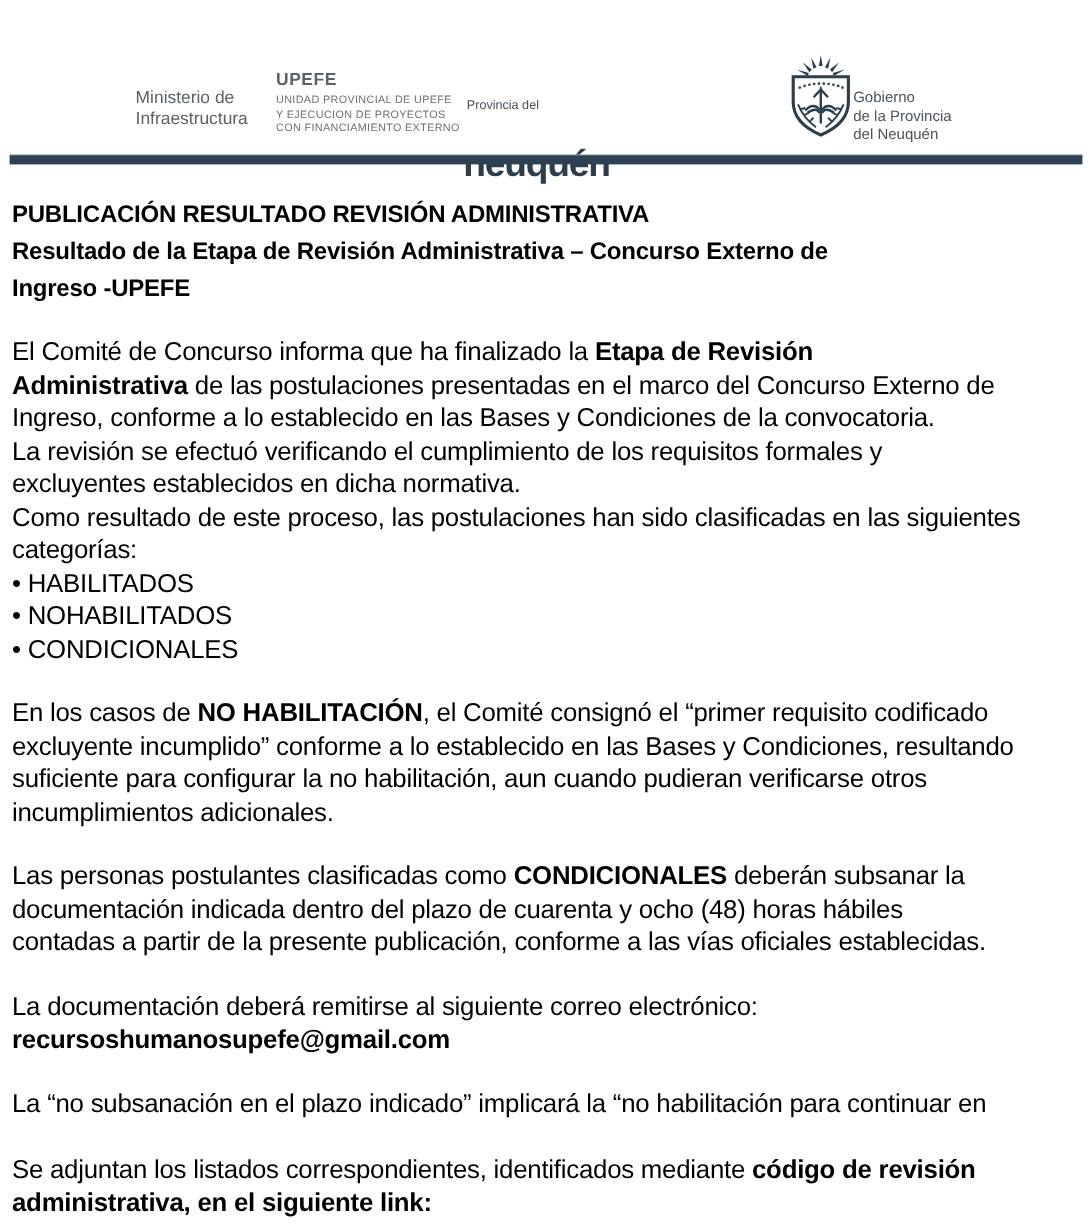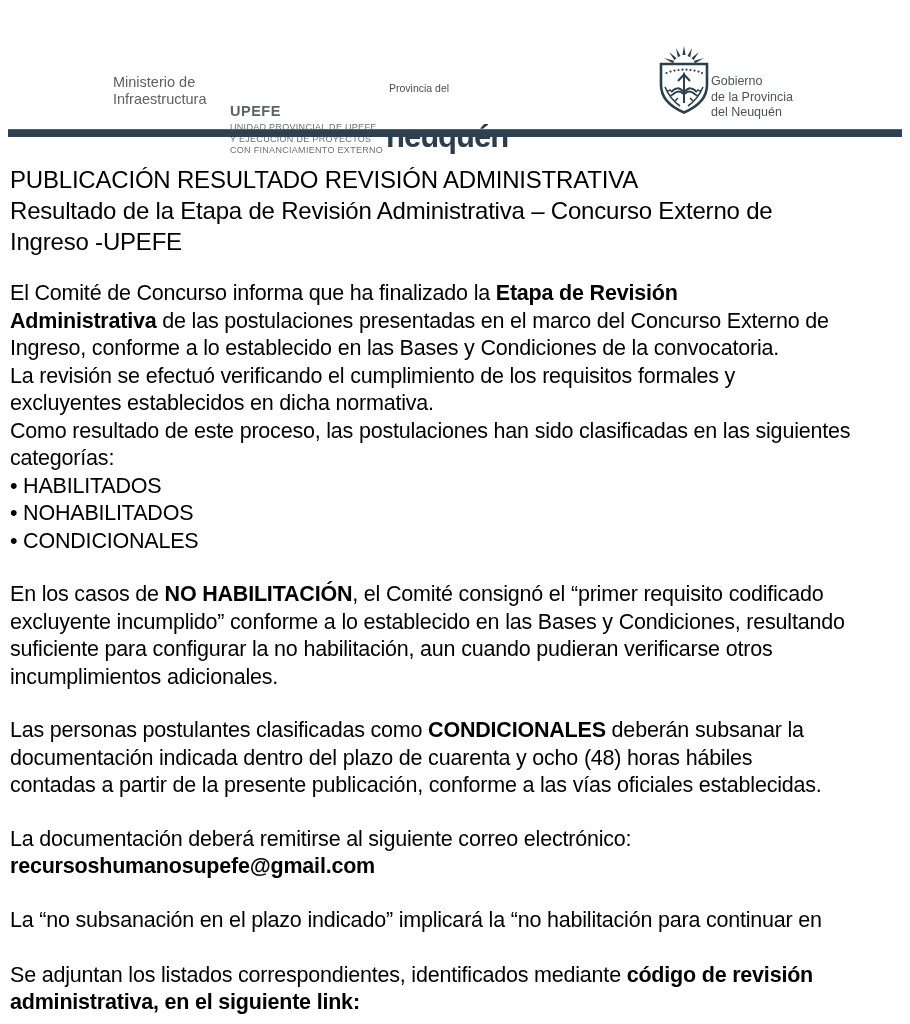--- a/index.html
+++ b/index.html
@@ -9,35 +9,35 @@
     font-family: "Liberation Sans", sans-serif;
     color: #000;
     position: relative;
     overflow: hidden;
   }
   .page { position: relative; width: 910px; height: 1024px; background: #fff; }
 
   
   .header { position: absolute; left: 0; top: 0; width: 910px; height: 129px; }
   .ministry { position: absolute; left: 113px; top: 74px; font-size: 14.5px; line-height: 17px; color: #5b6268; }
-  .upefe { position: absolute; left: 230px; top: 59px; color: #5b6268; margin-top: 44px; }
+  .upefe { position: absolute; left: 230px; top: 59px; color: #5b6268; }
   .upefe .name { font-size: 14.5px; font-weight: bold; letter-spacing: 0.5px; margin-bottom: 3px; }
   .upefe .sub { font-size: 9px; line-height: 11.5px; color: #6a7076; letter-spacing: 0.3px; }
   .neuquen { position: absolute; left: 386px; top: 62px; color: #2c3d4c; }
   .neuquen .small { font-size: 10.5px; color: #44505c; margin-left: 3px; margin-bottom: 1px; margin-top: 20px; }
   .neuquen .wordmark { font-size: 31px; font-weight: bold; letter-spacing: -1px; line-height: 30px; margin-top: 28px; }
   .crest { position: absolute; left: 652px; top: 45px; }
   .gobierno { position: absolute; left: 711px; top: 74px; font-size: 12.5px; line-height: 15.5px; color: #4b545c; }
 
   
   .bar { position: absolute; left: 8px; top: 129px; width: 894px; height: 8px; background: #2e4152; border-top: 1px solid #53626e; }
 
   
   .doc { position: absolute; left: 10px; top: 164px; width: 892px; }
-  .heading { font-size: 24px; font-weight: normal; line-height: 31px; letter-spacing: -0.2px; margin-bottom: 23px; }
+  .heading { font-size: 20px; font-weight: bold; line-height: 31px; letter-spacing: -0.2px; margin-bottom: 23px; }
   .para { font-size: 21.5px; line-height: 27.5px; letter-spacing: -0.2px; font-weight: normal; }
   .para .b { font-weight: bold; }
   .bullet { font-size: 21.5px; line-height: 27.5px; letter-spacing: -0.2px; }
   .gap { height: 26px; }
 </style>
 </head>
 <body>
 
 <div class="page">
 

